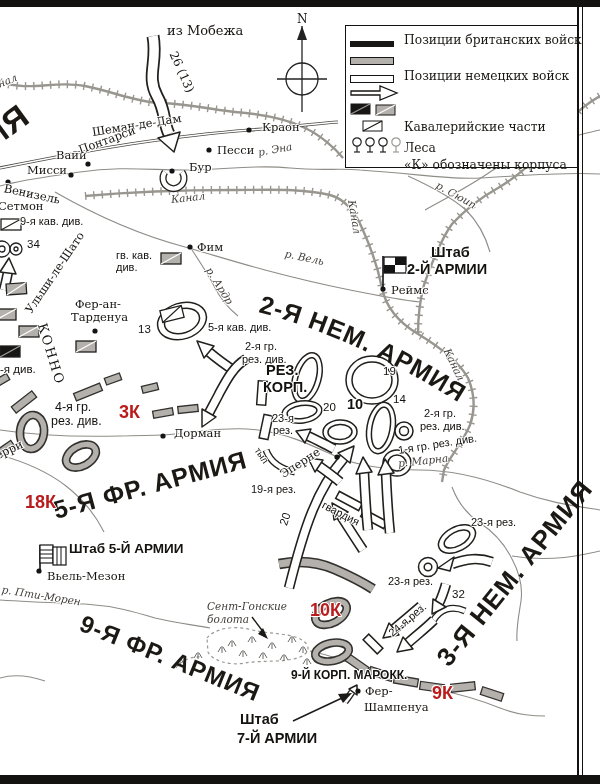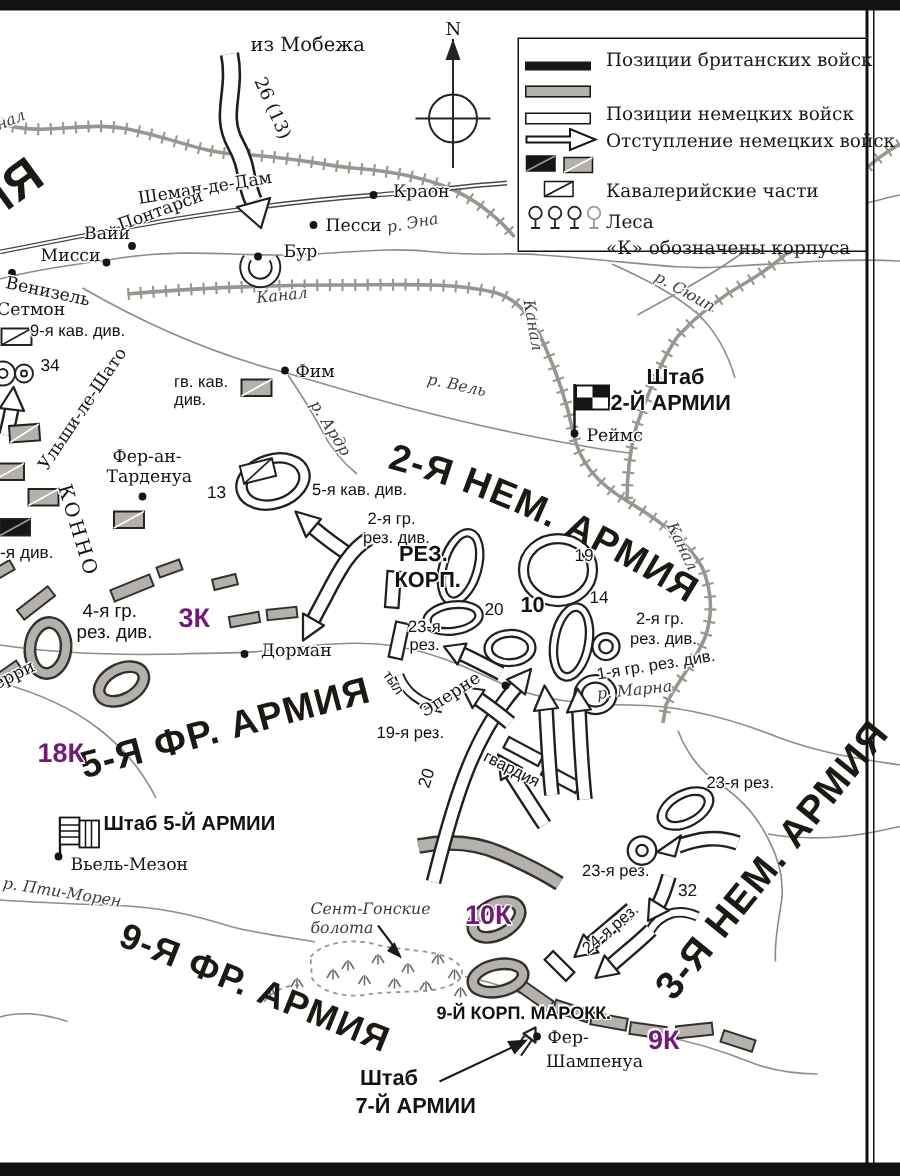--- a/index.html
+++ b/index.html
@@ -11,21 +11,21 @@
   #rb2{position:absolute;left:582px;top:0;height:784px;width:1px;background:#131210;}
   #mapsvg{position:absolute;left:0;top:0;}
   .lbl{position:absolute;white-space:nowrap;transform-origin:0 50%;
        text-shadow:-1px 0 0 #fff,1px 0 0 #fff,0 -1px 0 #fff,0 1px 0 #fff,1px 1px 0 #fff,-1px -1px 0 #fff;}
   .t{font:11.5px "DejaVu Serif",serif;color:#161410;}
   .w{font:italic 10.5px "DejaVu Serif",serif;color:#403d38;}
   .u{font:11px "Liberation Sans",sans-serif;color:#13110e;}
   .fs10{font-size:9.5px}.fs12{font-size:11.5px}.fs13{font-size:12.5px}
   .ub15{font:bold 14.5px "Liberation Sans",sans-serif;color:#13110e;}
   .ub12{font:bold 12px "Liberation Sans",sans-serif;color:#13110e;}
-  .k{font:bold 18px "Liberation Sans",sans-serif;color:#701a75;}
+  .k{font:bold 18px "Liberation Sans",sans-serif;color:#b91c1c;}
   .hqt{font:bold 13.5px "Liberation Sans",sans-serif;color:#15130f;}
   .fs15{font-size:14.5px}
   .ts13{font:13px "DejaVu Serif",serif;color:#161410;}
   .ts12{font:12px "DejaVu Serif",serif;color:#161410;}
   .kon{font:13px "DejaVu Serif",serif;color:#161410;letter-spacing:2px;}
   .nlbl{font:12px "DejaVu Serif",serif;color:#161410;}
   
   #legend{position:absolute;left:345px;top:25px;width:233px;height:143px;background:#fff;
           border:1.6px solid #131210;box-sizing:border-box;padding:3px 0 0 4px;z-index:5;}
   .lrow{display:flex;align-items:flex-end;height:18px;}
@@ -466,21 +466,20 @@
           <span class="swg"></span>
         </span>
     <span class="llab">Позиции немецких войск</span>
   </div>
   <div class="lrow">
     <span class="lsw">
       <svg width="50" height="16">
             <polygon points="1,6 30,6 30,1 47,8 30,15 30,10 1,10" fill="#fff" stroke="#181614" stroke-width="1.3"></polygon>
           </svg>
     </span>
-    <span class="llab">Отступление немецких войск</span>
   </div>
   <div class="lrow flags">
     <span class="lsw">
       <svg width="54" height="32">
         <rect x="1" y="2" width="19" height="10" fill="#181614" stroke="#181614"></rect>
             <line x1="1" y1="12" x2="20" y2="2" stroke="#9a9a96" stroke-width="1.1"></line>
         <rect x="26" y="3" width="19" height="10" fill="#b4b1ad" stroke="#181614"></rect>
             <line x1="26" y1="13" x2="45" y2="3" stroke="#fff" stroke-width="1.1"></line>
         <rect x="13" y="19" width="19" height="10" fill="#fff" stroke="#181614"></rect>
             <line x1="13" y1="29" x2="32" y2="19" stroke="#181614" stroke-width="1.1"></line>

